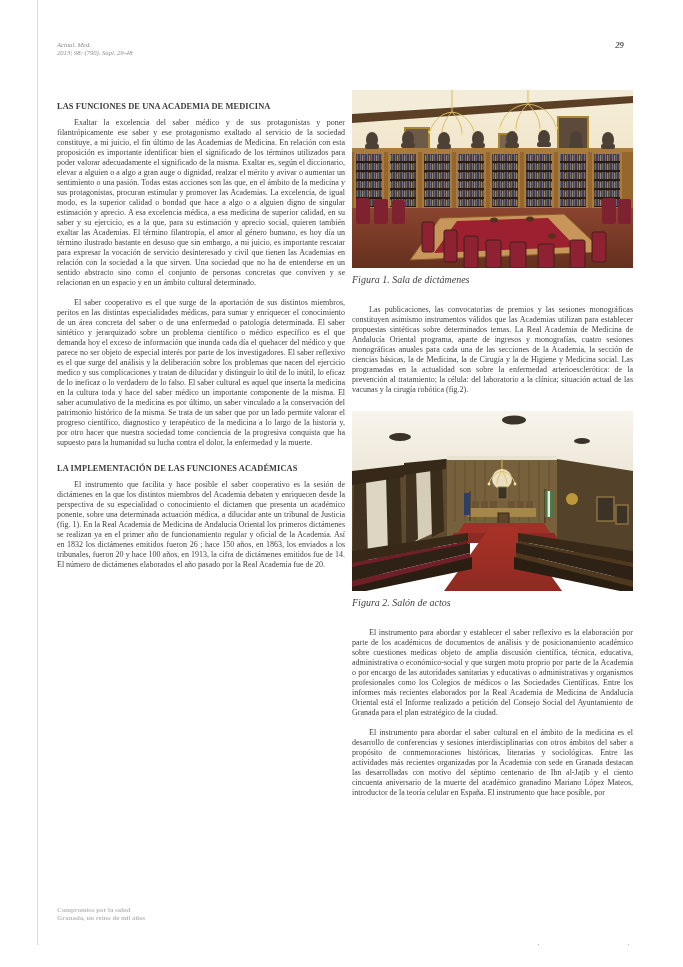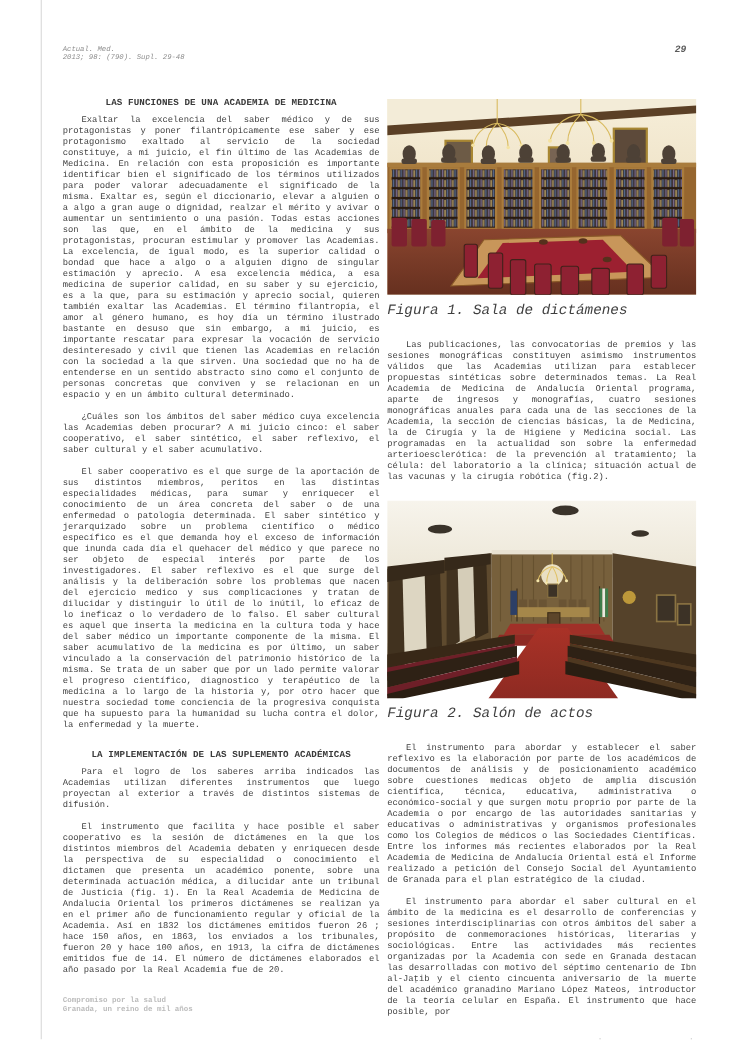--- a/index.html
+++ b/index.html
@@ -1,39 +1,39 @@
 <!DOCTYPE html>
 <html><head>
 <meta charset="utf-8">
 <style>
   html,body{margin:0;padding:0;background:#ffffff;}
   .page{
     position:relative;
     width:683px;height:945px;
     background:#ffffff;
-    font-family:Liberation Mono, monospace;
+    font-family:Liberation Serif, serif;
     color:#3d3d3d;
     overflow:hidden;
   }
   .edge-line{position:absolute;left:37px;top:0;width:1px;height:967px;background:#d9d9d9;}
   
   .hdr-ref{position:absolute;left:57px;top:41px;font-size:6.6px;line-height:7.6px;font-style:italic;color:#8c8c8c;}
   .hdr-page{position:absolute;left:560px;top:40px;width:64px;text-align:right;font-size:8.8px;font-style:italic;font-weight:bold;color:#5a5a5a;}
   
   .col{position:absolute;width:288px;}
   .col-left{left:57px;top:88px;}
   .col-right{left:352px;top:90px;width:281px;}
-  .sec-title{font-size:8.4px;font-weight:bold;text-align:center;color:#3a3a3a;margin:0 0 7px 0;letter-spacing:.1px;}
+  .sec-title{font-size:8.4px;font-weight:bold;text-align:left;color:#3a3a3a;margin:14px 0 7px 0;letter-spacing:.1px;}
   .sec-title.second{margin-top:16px;}
   .body-p{font-size:8px;line-height:10px;text-align:justify;text-indent:17px;margin:0 0 10px 0;color:#3f3f3f;}
   figure{margin:0;padding:0;}
   .fig-img{display:block;width:281px;}
   .fig1 .fig-img{height:178px;}
   .fig2 .fig-img{height:180px;}
-  .fig-cap{font-size:13px;font-style:italic;color:#3f3f3f;margin:6px 0 0 0;}
+  .fig-cap{font-size:10px;font-style:italic;color:#3f3f3f;margin:6px 0 0 0;}
   .fig1{margin-bottom:20px;}
   .fig2{margin-top:16px;margin-bottom:20px;}
   
   .ftr-left{position:absolute;left:57px;top:906px;font-size:6.8px;line-height:8px;font-weight:bold;color:#bcbcbc;}
   .ftr-right{position:absolute;right:51px;top:901px;display:flex;align-items:center;color:#bdbdbd;margin-top:43px;}
   .ftr-right .small{font-size:8.5px;color:#c6c6c6;margin-right:3px;}
   .ftr-right .bar{width:1px;height:15px;background:#b5b5b5;margin:0 3px;}
   .ftr-right .big{font-size:12px;letter-spacing:.4px;color:#b5b5b5;}
 </style>
 </head>
@@ -44,24 +44,22 @@
 
   <div class="hdr-ref">
     <div>Actual. Med.</div>
     <div>2013; 98: (790). Supl. 29-48</div>
   </div>
   <div class="hdr-page">29</div>
 
   <div class="col col-left">
     <h1 class="sec-title">LAS FUNCIONES DE UNA ACADEMIA DE MEDICINA</h1>
     <p class="body-p">Exaltar la excelencia del saber médico y de sus protagonistas y poner filantrópicamente ese saber y ese protagonismo exaltado al servicio de la sociedad constituye, a mi juicio, el fin último de las Academias de Medicina. En relación con esta proposición es importante identificar bien el significado de los términos utilizados para poder valorar adecuadamente el significado de la misma. Exaltar es, según el diccionario, elevar a alguien o a algo a gran auge o dignidad, realzar el mérito y avivar o aumentar un sentimiento o una pasión. Todas estas acciones son las que, en el ámbito de la medicina y sus protagonistas, procuran estimular y promover las Academias. La excelencia, de igual modo, es la superior calidad o bondad que hace a algo o a alguien digno de singular estimación y aprecio. A esa excelencia médica, a esa medicina de superior calidad, en su saber y su ejercicio, es a la que, para su estimación y aprecio social, quieren también exaltar las Academias. El término filantropía, el amor al género humano, es hoy día un término ilustrado bastante en desuso que sin embargo, a mi juicio, es importante rescatar para expresar la vocación de servicio desinteresado y civil que tienen las Academias en relación con la sociedad a la que sirven. Una sociedad que no ha de entenderse en un sentido abstracto sino como el conjunto de personas concretas que conviven y se relacionan en un espacio y en un ámbito cultural determinado.</p>
-    <p class="body-p">¿Cuáles son los ámbitos del saber médico cuya excelencia las Academias deben procurar? A mi juicio cinco: el saber cooperativo, el saber sintético, el saber reflexivo, el saber cultural y el saber acumulativo.</p>
     <p class="body-p">El saber cooperativo es el que surge de la aportación de sus distintos miembros, peritos en las distintas especialidades médicas, para sumar y enriquecer el conocimiento de un área concreta del saber o de una enfermedad o patología determinada. El saber sintético y jerarquizado sobre un problema científico o médico específico es el que demanda hoy el exceso de información que inunda cada día el quehacer del médico y que parece no ser objeto de especial interés por parte de los investigadores. El saber reflexivo es el que surge del análisis y la deliberación sobre los problemas que nacen del ejercicio medico y sus complicaciones y tratan de dilucidar y distinguir lo útil de lo inútil, lo eficaz de lo ineficaz o lo verdadero de lo falso. El saber cultural es aquel que inserta la medicina en la cultura toda y hace del saber médico un importante componente de la misma. El saber acumulativo de la medicina es por último, un saber vinculado a la conservación del patrimonio histórico de la misma. Se trata de un saber que por un lado permite valorar el progreso científico, diagnostico y terapéutico de la medicina a lo largo de la historia y, por otro hacer que nuestra sociedad tome conciencia de la progresiva conquista que ha supuesto para la humanidad su lucha contra el dolor, la enfermedad y la muerte.</p>
-    <h1 class="sec-title second">LA IMPLEMENTACIÓN DE LAS SUPLEMENTO ACADÉMICAS</h1>
-    <p class="body-p">Para el logro de los saberes arriba indicados las Academias utilizan diferentes instrumentos que luego proyectan al exterior a través de distintos sistemas de difusión.</p>
+    <h1 class="sec-title second">LA IMPLEMENTACIÓN DE LAS FUNCIONES ACADÉMICAS</h1>
     <p class="body-p">El instrumento que facilita y hace posible el saber cooperativo es la sesión de dictámenes en la que los distintos miembros del Academia debaten y enriquecen desde la perspectiva de su especialidad o conocimiento el dictamen que presenta un académico ponente, sobre una determinada actuación médica, a dilucidar ante un tribunal de Justicia (fig. 1). En la Real Academia de Medicina de Andalucia Oriental los primeros dictámenes se realizan ya en el primer año de funcionamiento regular y oficial de la Academia. Así en 1832 los dictámenes emitidos fueron 26 ; hace 150 años, en 1863, los enviados a los tribunales, fueron 20 y hace 100 años, en 1913, la cifra de dictámenes emitidos fue de 14. El número de dictámenes elaborados el año pasado por la Real Academia fue de 20.</p>
   </div>
 
   <div class="col col-right">
 
     <figure class="fig1">
       <svg class="fig-img" viewBox="0 0 281 178" preserveAspectRatio="none">
         <defs>
           <linearGradient id="wall1" x1="0" y1="0" x2="0" y2="1">
             <stop offset="0" stop-color="#f6eed9"></stop>

